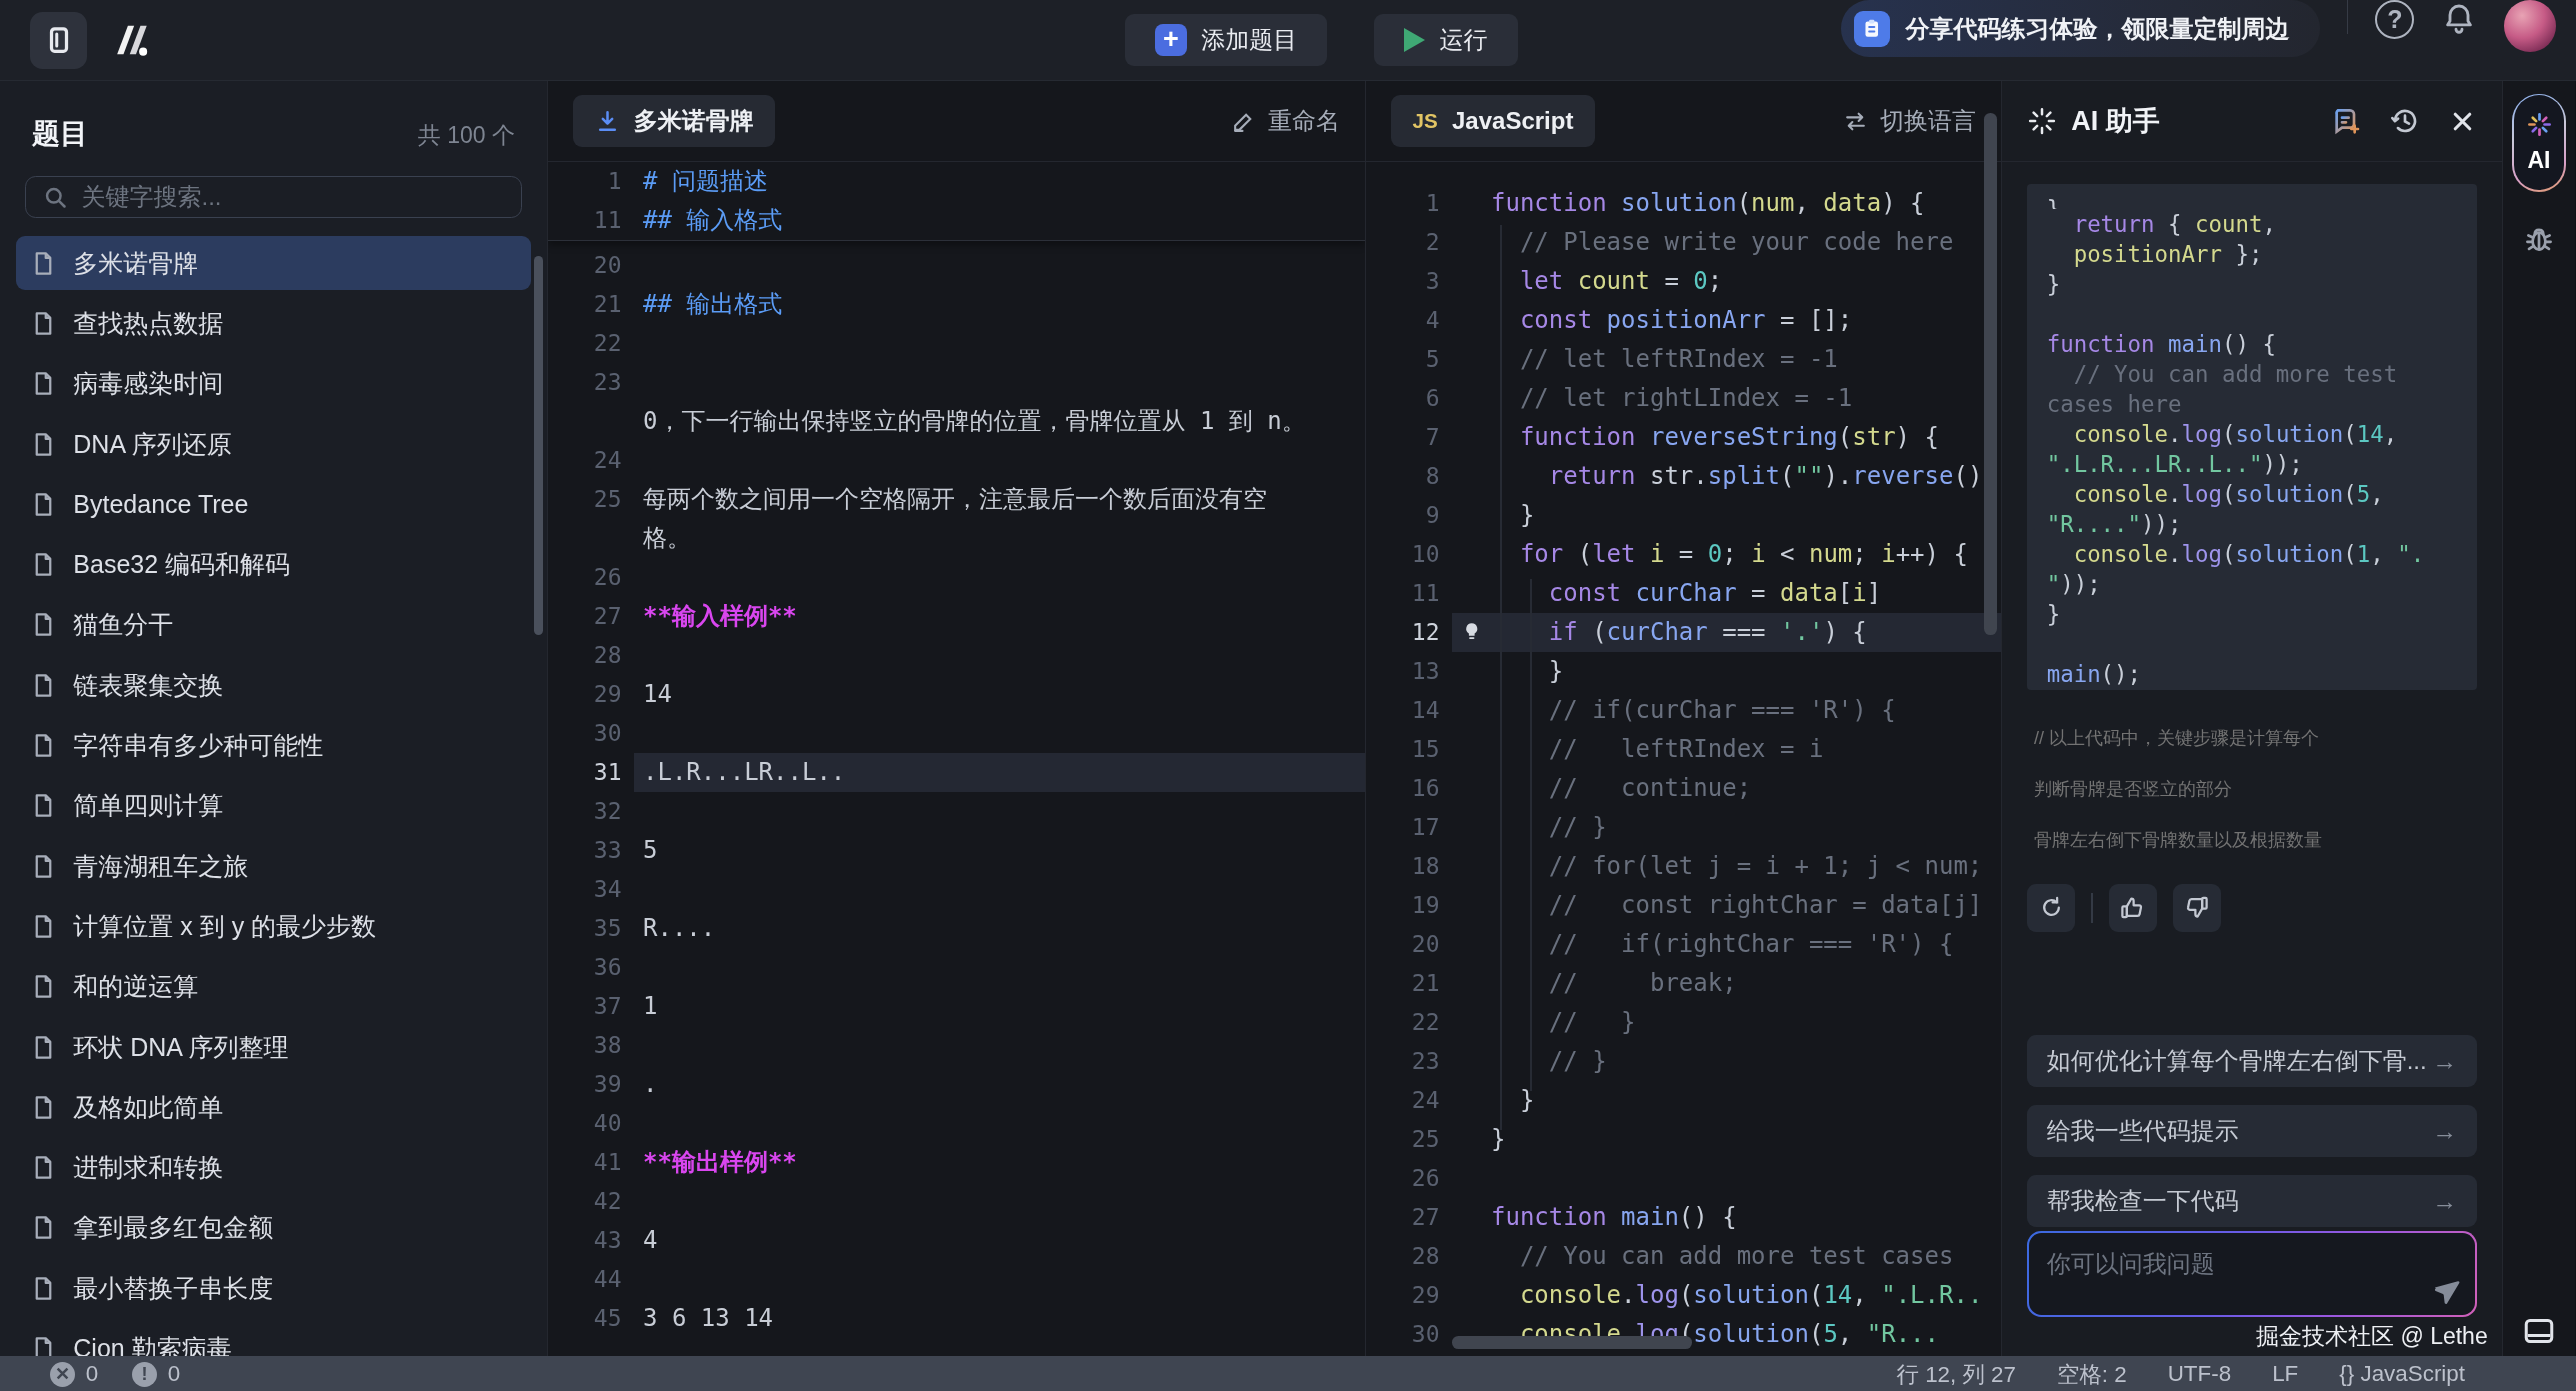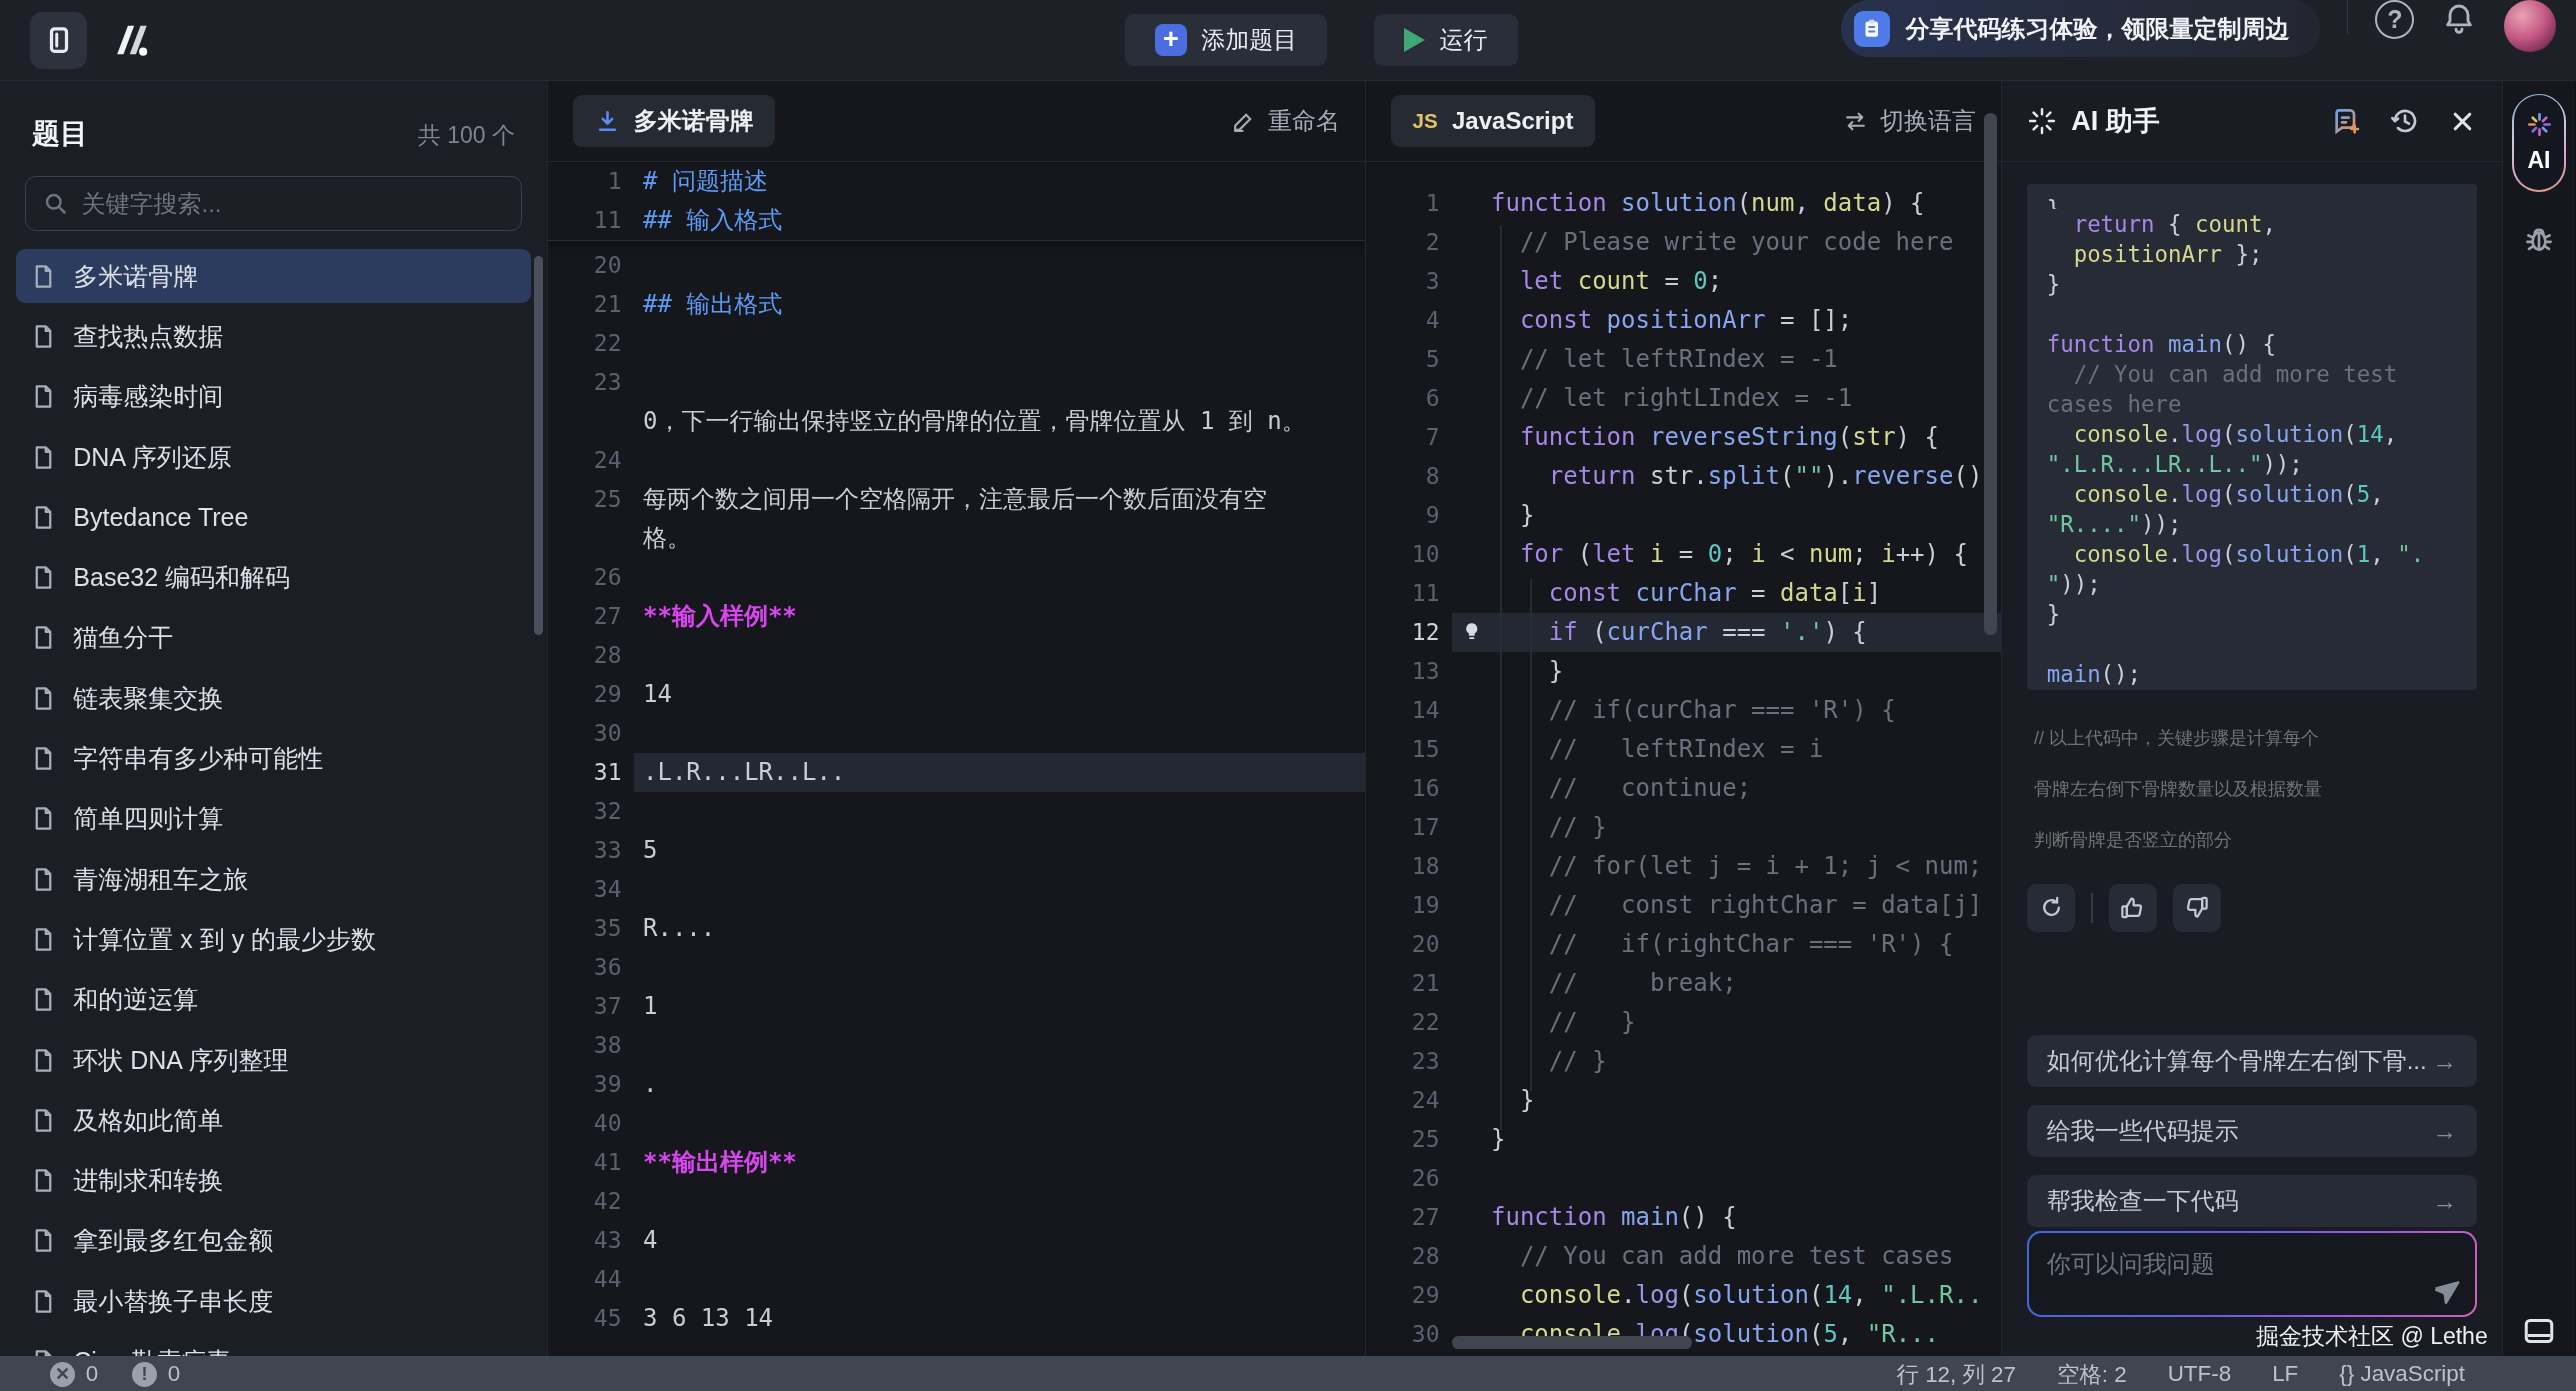--- a/index.html
+++ b/index.html
@@ -25,21 +25,21 @@
   
   .main { flex:1; display:flex; min-height:0; }
   .panel { position:relative; background:#15171c; border-left:0.9px solid #24272f; display:flex; flex-direction:column; min-width:0; }
   .phead { height:81px; flex:none; display:flex; align-items:center; padding:0 25px; border-bottom:0.9px solid #24272f; }
 
   
   .sidebar { width:547px; flex:none; background:#1b1e25; position:relative; display:flex; flex-direction:column; }
   .sb-titlerow { display:flex; align-items:baseline; justify-content:space-between; padding:34px 32px 3.6px 32px; }
   .sb-title { color:#f2f4f8; font-size:28px; font-weight:bold; }
   .sb-count { color:#7e8592; font-size:23px; }
-  .sb-search { margin:19.7px 25px 14.3px 25px; height:55px; border:1.8px solid #3a4150; border-radius:10.7px; display:flex; align-items:center; gap:12.5px; padding:0 16px; }
+  .sb-search { margin:19.7px 25px 14.3px 25px; height:42px; border:1.8px solid #3a4150; border-radius:10.7px; display:flex; align-items:center; gap:12.5px; padding:0 16px; }
   .sb-search input { flex:1; background:transparent; border:none; outline:none; color:#cfd4dd; font-size:24px; font-family:inherit; }
   .sb-search input::placeholder { color:#6d7480; }
   .sb-list { flex:1; overflow:hidden; padding:3.6px 16px 0 16px; position:relative; }
   .sb-item { height:54px; margin-bottom:6.3px; border-radius:9px; display:flex; align-items:center; gap:16px; padding:0 14.3px; color:#dde0e7; font-size:25px; white-space:nowrap; }
   .sb-item.selected { background:#2c3c5f; }
   .sb-scroll { position:absolute; right:3.6px; top:175px; width:9px; height:379px; border-radius:4.5px; background:#4a505c; }
 
   
   .problem { width:818px; flex:none; }
   .tabchip { height:52px; border-radius:9px; background:#262a33; display:flex; align-items:center; gap:14.3px; padding:0 21.5px; color:#eef0f4; font-size:24px; font-weight:600; }
@@ -798,22 +798,22 @@
             <div class="cl"><span class="tk-pl">  </span><span class="tk-pv">console</span><span class="tk-pu">.</span><span class="tk-mth">log</span><span class="tk-pu">(</span><span class="tk-fn">solution</span><span class="tk-pu">(</span><span class="tk-num">5</span><span class="tk-pu">,</span></div>
             <div class="cl"><span class="tk-str">"R...."</span><span class="tk-pu">));</span></div>
             <div class="cl"><span class="tk-pl">  </span><span class="tk-pv">console</span><span class="tk-pu">.</span><span class="tk-mth">log</span><span class="tk-pu">(</span><span class="tk-fn">solution</span><span class="tk-pu">(</span><span class="tk-num">1</span><span class="tk-pu">, </span><span class="tk-str">".</span></div>
             <div class="cl"><span class="tk-str">"</span><span class="tk-pu">));</span></div>
             <div class="cl"><span class="tk-pu">}</span></div>
             <div class="cl"></div>
             <div class="cl"><span class="tk-fn">main</span><span class="tk-pu">();</span></div>
           </div>
         <div class="ai-answer" id="ai-answer">
             <div>// 以上代码中，关键步骤是计算每个</div>
+            <div>判断骨牌是否竖立的部分</div>
             <div>骨牌左右倒下骨牌数量以及根据数量</div>
-            <div>判断骨牌是否竖立的部分</div>
           </div>
         <div class="ai-actions">
           <div class="act-btn">
             <svg width="27" height="27" viewBox="0 0 24 24" fill="none" stroke="#c3c8d2" stroke-width="2" stroke-linecap="round">
                 <path d="M18.5 12a6.5 6.5 0 1 1-2-4.7"></path>
                 <path d="M17 3.5v4h-4"></path>
               </svg>
           </div>
           <div class="act-div"></div>
           <div class="act-btn">

